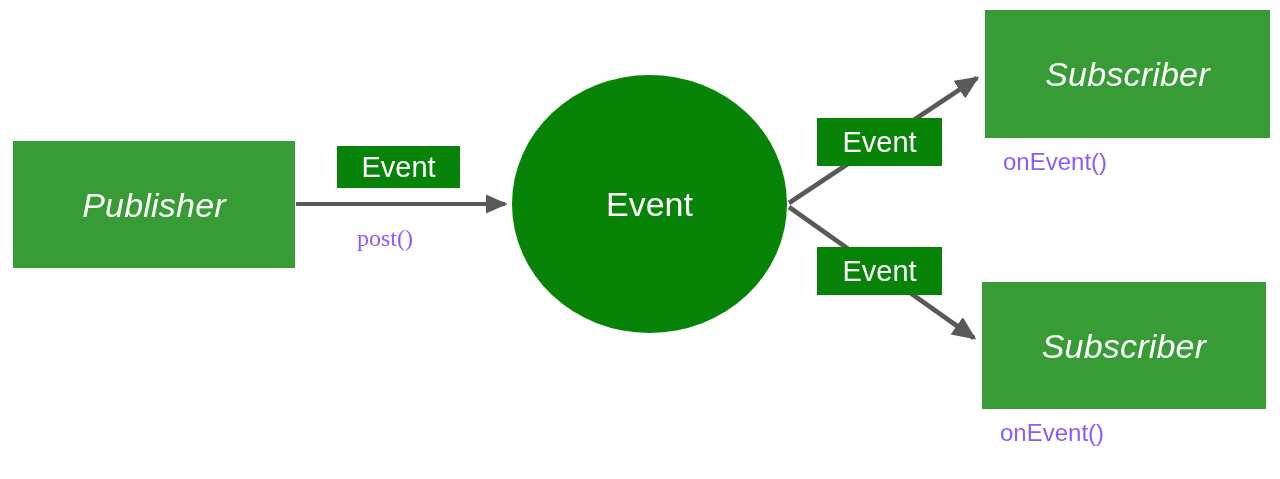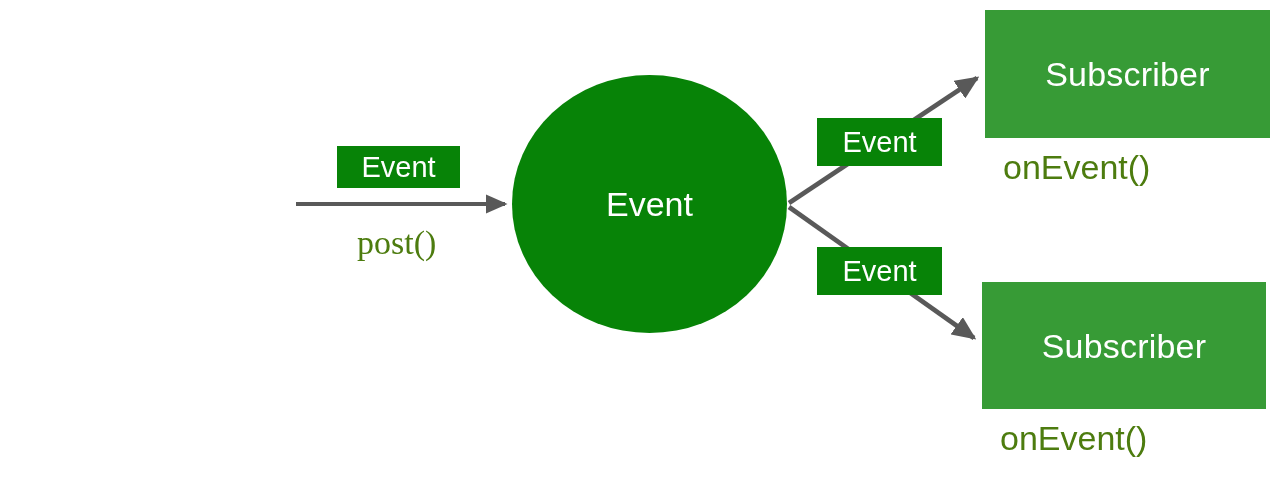--- a/index.html
+++ b/index.html
@@ -15,20 +15,21 @@
     overflow: hidden;
     font-family: "Liberation Sans", sans-serif;
   }
   .node-box {
     position: absolute;
     background: #379b36;
     display: flex;
     align-items: center;
     justify-content: center;
     box-sizing: border-box;
+    font-style: italic;
   }
   .node-label {
     color: #ffffff;
     font-size: 34px;
     font-weight: 300;
     letter-spacing: 0.2px;
     line-height: 1;
     white-space: nowrap;
   }
   .bus-circle {
@@ -57,22 +58,22 @@
   }
   .event-chip-label {
     color: #ffffff;
     font-size: 29px;
     font-weight: 300;
     line-height: 1;
     white-space: nowrap;
   }
   .method-label {
     position: absolute;
-    color: #4d7c0f;
-    font-size: 34px;
+    color: #8b5cf6;
+    font-size: 24px;
     font-weight: 300;
     line-height: 1;
     white-space: nowrap;
   }
   #edges {
     position: absolute;
     left: 0;
     top: 0;
     width: 1280px;
     height: 479px;
@@ -91,20 +92,23 @@
       </marker>
     </defs>
 
     <line x1="296" y1="204" x2="505" y2="204" stroke="#595959" stroke-width="4.2" marker-end="url(#arrowhead)"></line>
 
     <line x1="789" y1="203" x2="977" y2="78" stroke="#595959" stroke-width="4.6" marker-end="url(#arrowhead)"></line>
 
     <line x1="789" y1="207" x2="974" y2="338" stroke="#595959" stroke-width="4.6" marker-end="url(#arrowhead)"></line>
   </svg>
 
+  <div class="node-box" style="left:13px; top:141px; width:282px; height:127px;">
+    <span class="node-label">Publisher</span>
+  </div>
 
   <div class="event-chip" style="left:337px; top:146px; width:123px; height:42px;">
     <span class="event-chip-label">Event</span>
   </div>
 
   <div class="method-label" style="left:357px; top:226px;font-family:Liberation Serif, serif;">post()</div>
 
   <div class="bus-circle" style="left:512px; top:75px; width:275px; height:258px;">
     <span class="bus-line">Event</span>
   </div>

